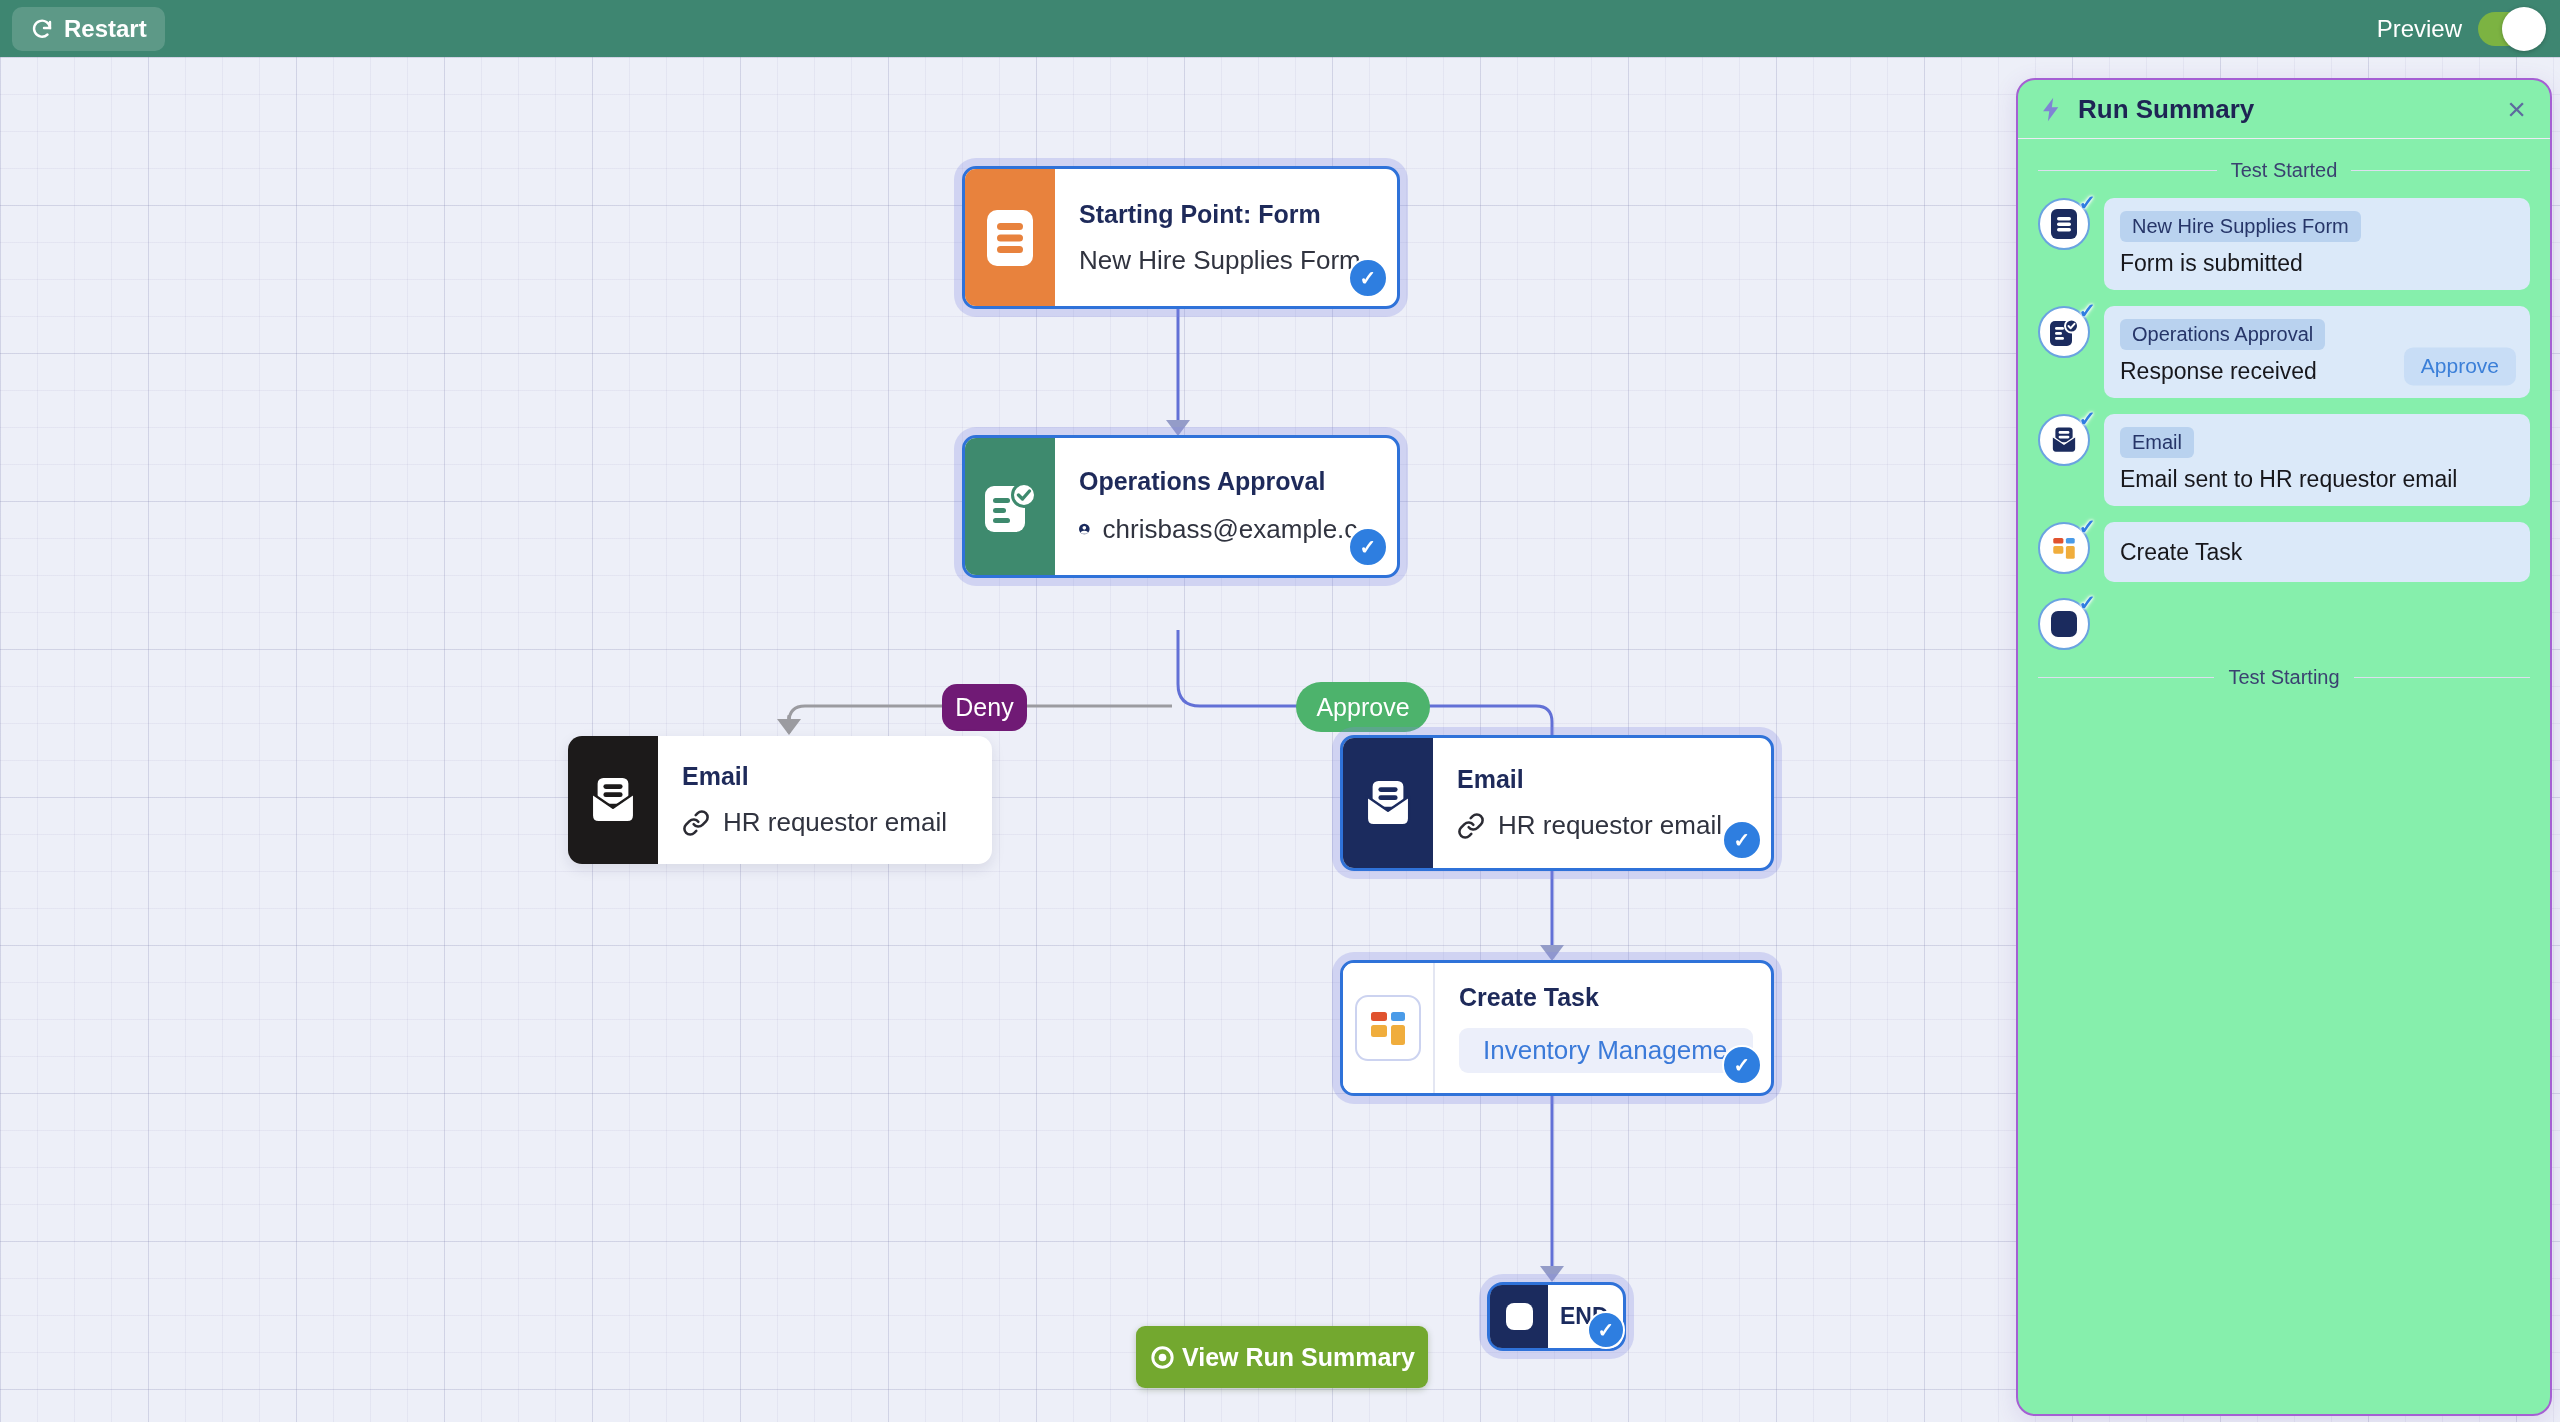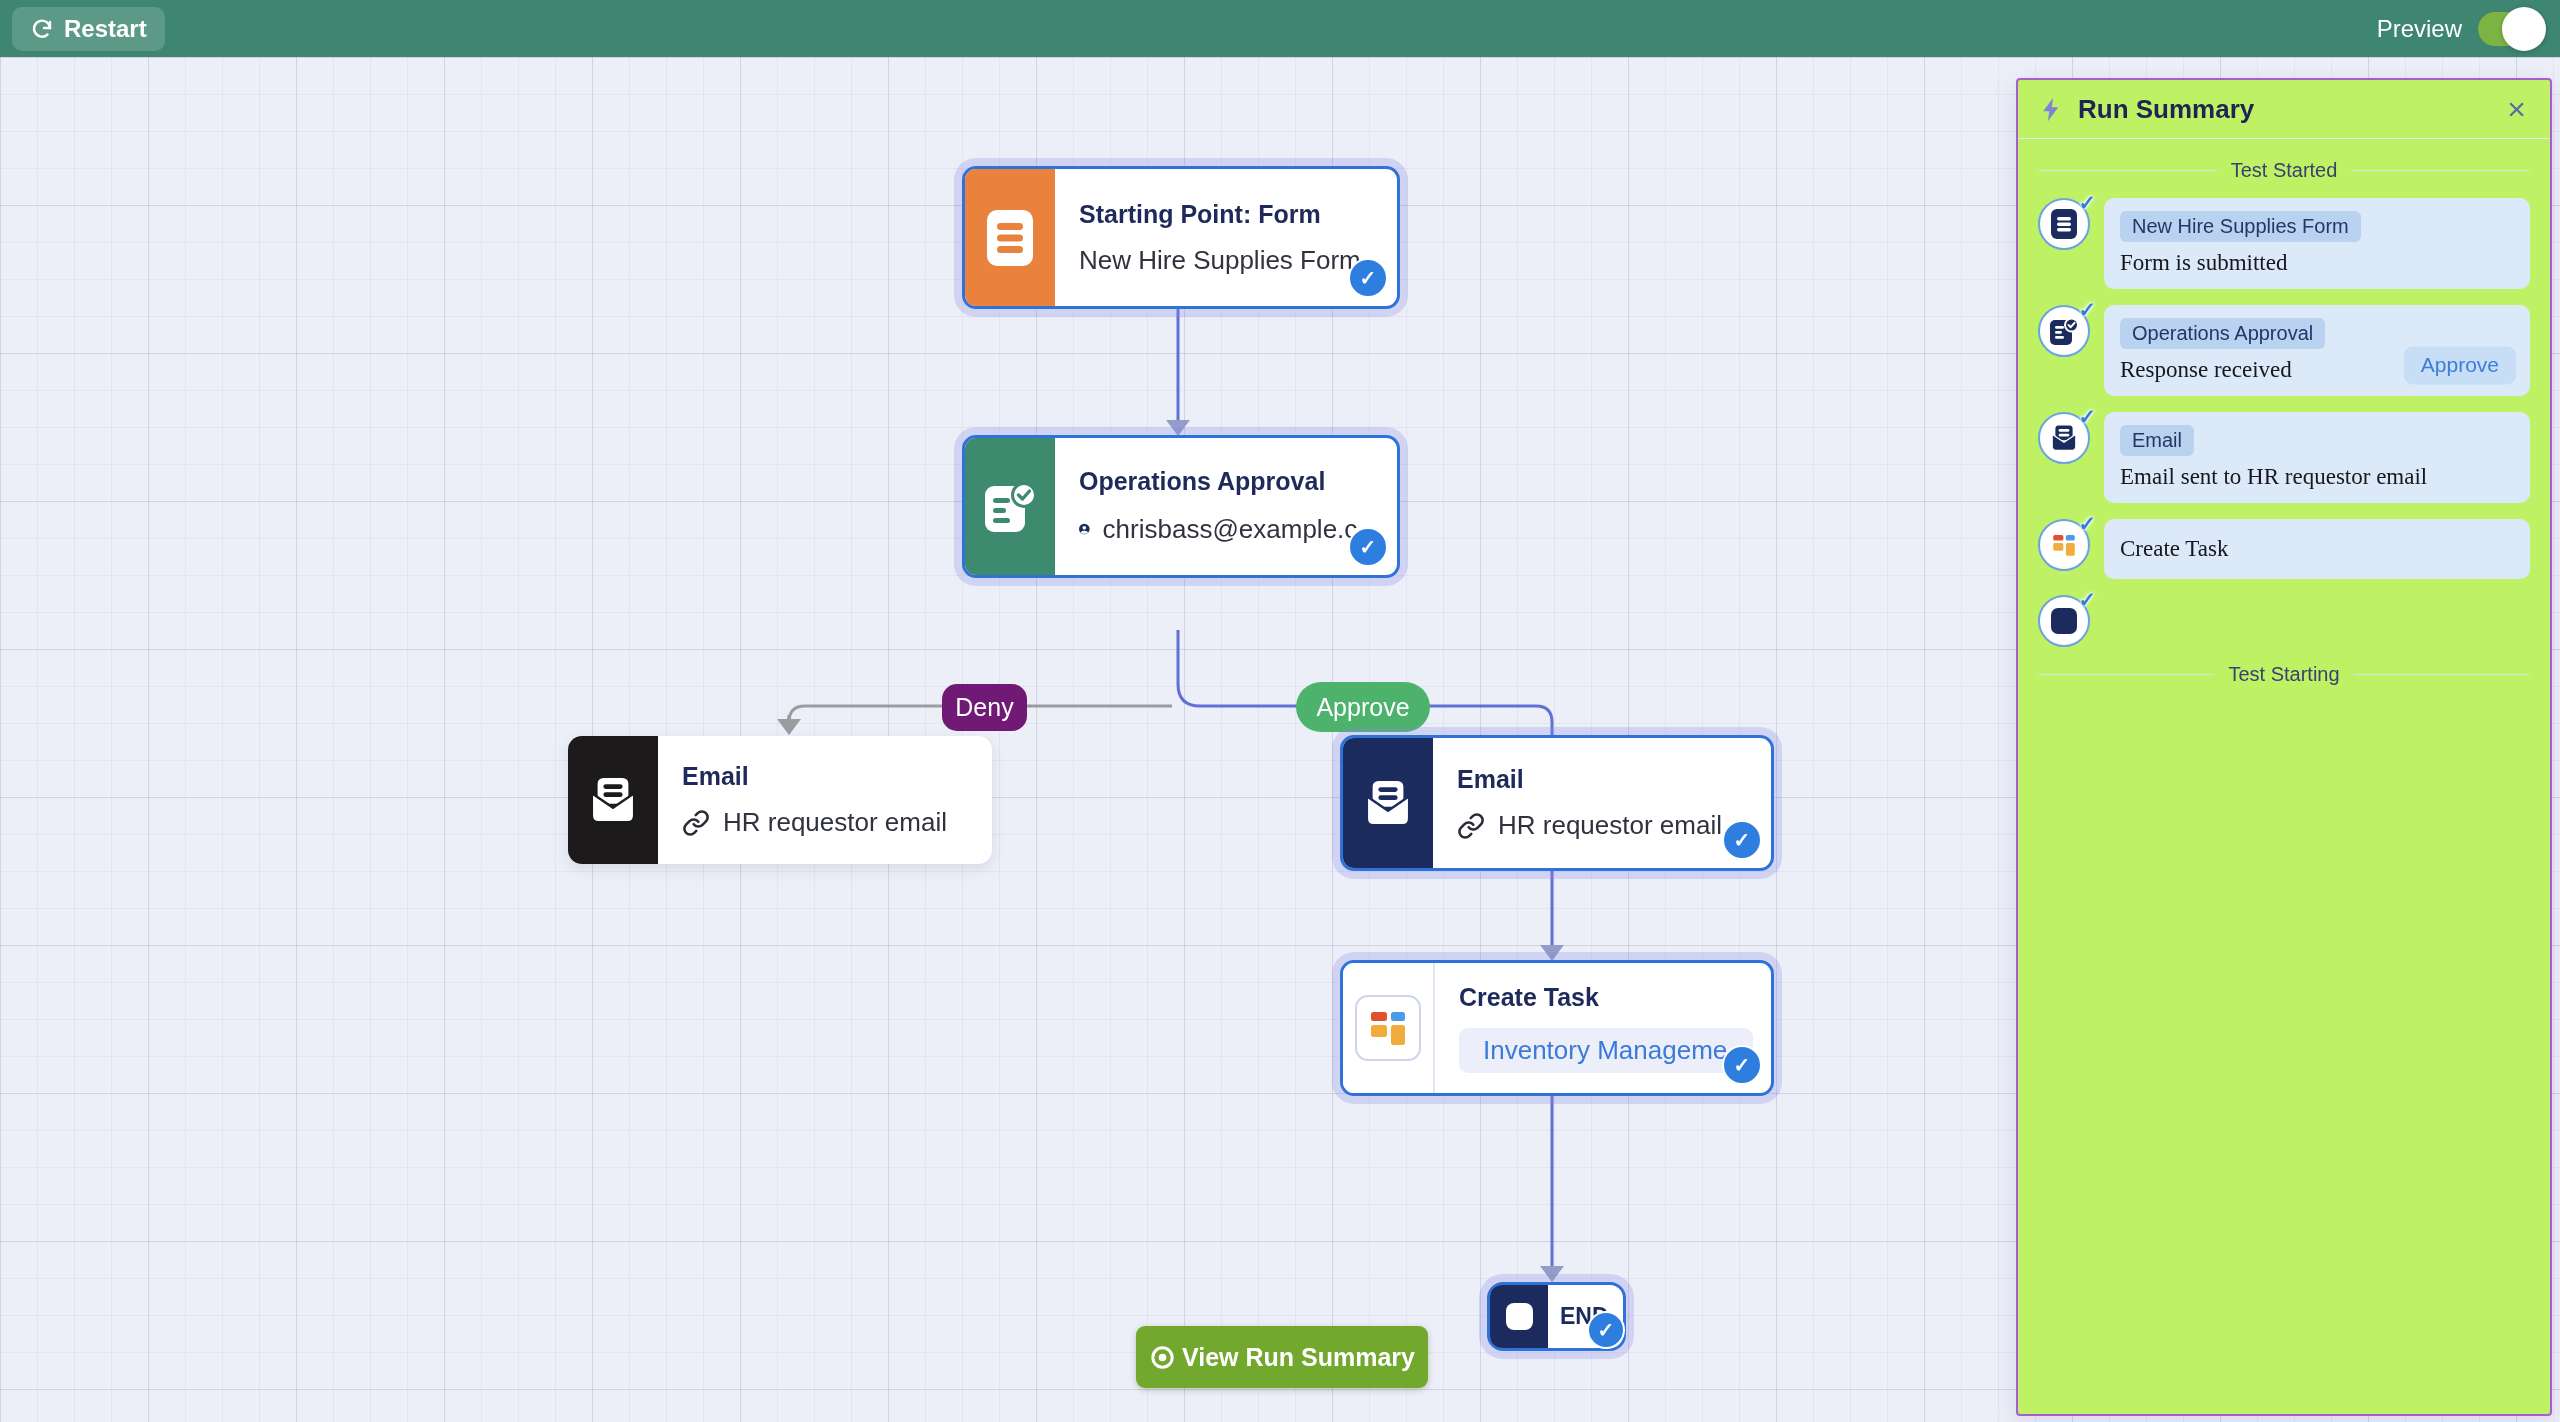--- a/index.html
+++ b/index.html
@@ -54,38 +54,38 @@
   .branch-pill{position:absolute;display:flex;align-items:center;justify-content:center;color:#fff;font-size:25px;z-index:4;}
   .pill-deny{left:942px;top:684px;width:85px;height:47px;border-radius:15px;background:#701a75;}
   .pill-approve{left:1296px;top:682px;width:134px;height:50px;border-radius:25px;background:#4db36c;}
 
   
   .run-btn{position:absolute;left:1136px;top:1326px;width:292px;height:62px;border-radius:9px;background:#73a82f;
     display:flex;align-items:center;justify-content:center;gap:6px;color:#fff;font-size:25px;font-weight:bold;
     cursor:pointer;z-index:6;box-shadow:0 2px 6px rgba(40,70,10,0.25);}
 
   
-  .panel{position:absolute;left:2016px;top:78px;width:532px;height:1334px;background:#bef264;border:2px solid #a55fd3;
-    border-radius:4px;z-index:20;box-shadow:0 6px 24px rgba(100,60,160,0.14);display:flex;flex-direction:column;}
+  .panel{position:absolute;left:2016px;top:78px;width:532px;height:1334px;background:#86efac;border:2px solid #a55fd3;
+    border-radius:19px;z-index:20;box-shadow:0 6px 24px rgba(100,60,160,0.14);display:flex;flex-direction:column;}
   .panel-header{height:58px;flex:0 0 58px;display:flex;align-items:center;padding:0 20px;border-bottom:1px solid #ebebf3;}
   .panel-title{font-size:26px;font-weight:bold;color:#1e2454;margin-left:13px;}
   .panel-close{margin-left:auto;font-size:32px;color:#5d6b9e;cursor:pointer;line-height:1;padding:4px;}
   .panel-content{padding:12px 20px;overflow:hidden;}
   .section-div{display:flex;align-items:center;gap:14px;margin:8px 0 16px;}
   .section-div .line{flex:1;height:1px;background:#dcdfee;}
   .section-div .label{font-size:20px;color:#3a4170;}
   .run-row{display:flex;align-items:flex-start;gap:14px;margin-bottom:16px;}
   .row-circle{position:relative;flex:0 0 48px;width:48px;height:48px;border-radius:50%;border:2.5px solid #6aa3e0;
     display:flex;align-items:center;justify-content:center;background:#fff;}
   .row-check{position:absolute;top:-9px;right:-8px;color:#2f7de1;font-size:21px;font-weight:bold;
     text-shadow:0 0 3px #fff,0 0 3px #fff,0 0 5px #fff;}
   .row-card{position:relative;flex:1;background:#dbe9f9;border-radius:10px;padding:13px 16px;min-height:34px;
     display:flex;flex-direction:column;justify-content:center;}
   .row-badge{align-self:flex-start;background:#b9d2ef;color:#263568;font-size:20px;padding:4px 12px;border-radius:6px;margin-bottom:8px;}
-  .row-text{font-size:23px;color:#17171c;font-family:Liberation Serif, serif;}
+  .row-text{font-size:23px;color:#17171c;}
   .row-action{position:absolute;right:14px;top:50%;transform:translateY(-12%);background:#c8ddf6;color:#3b7fd8;
     font-size:21px;padding:7px 17px;border-radius:9px;}
   .mini-square{width:26px;height:26px;border-radius:7px;background:#1b2b5e;}
 </style>
 </head>
 <body>
 
 <div id="app">
 
   <div class="topbar">

